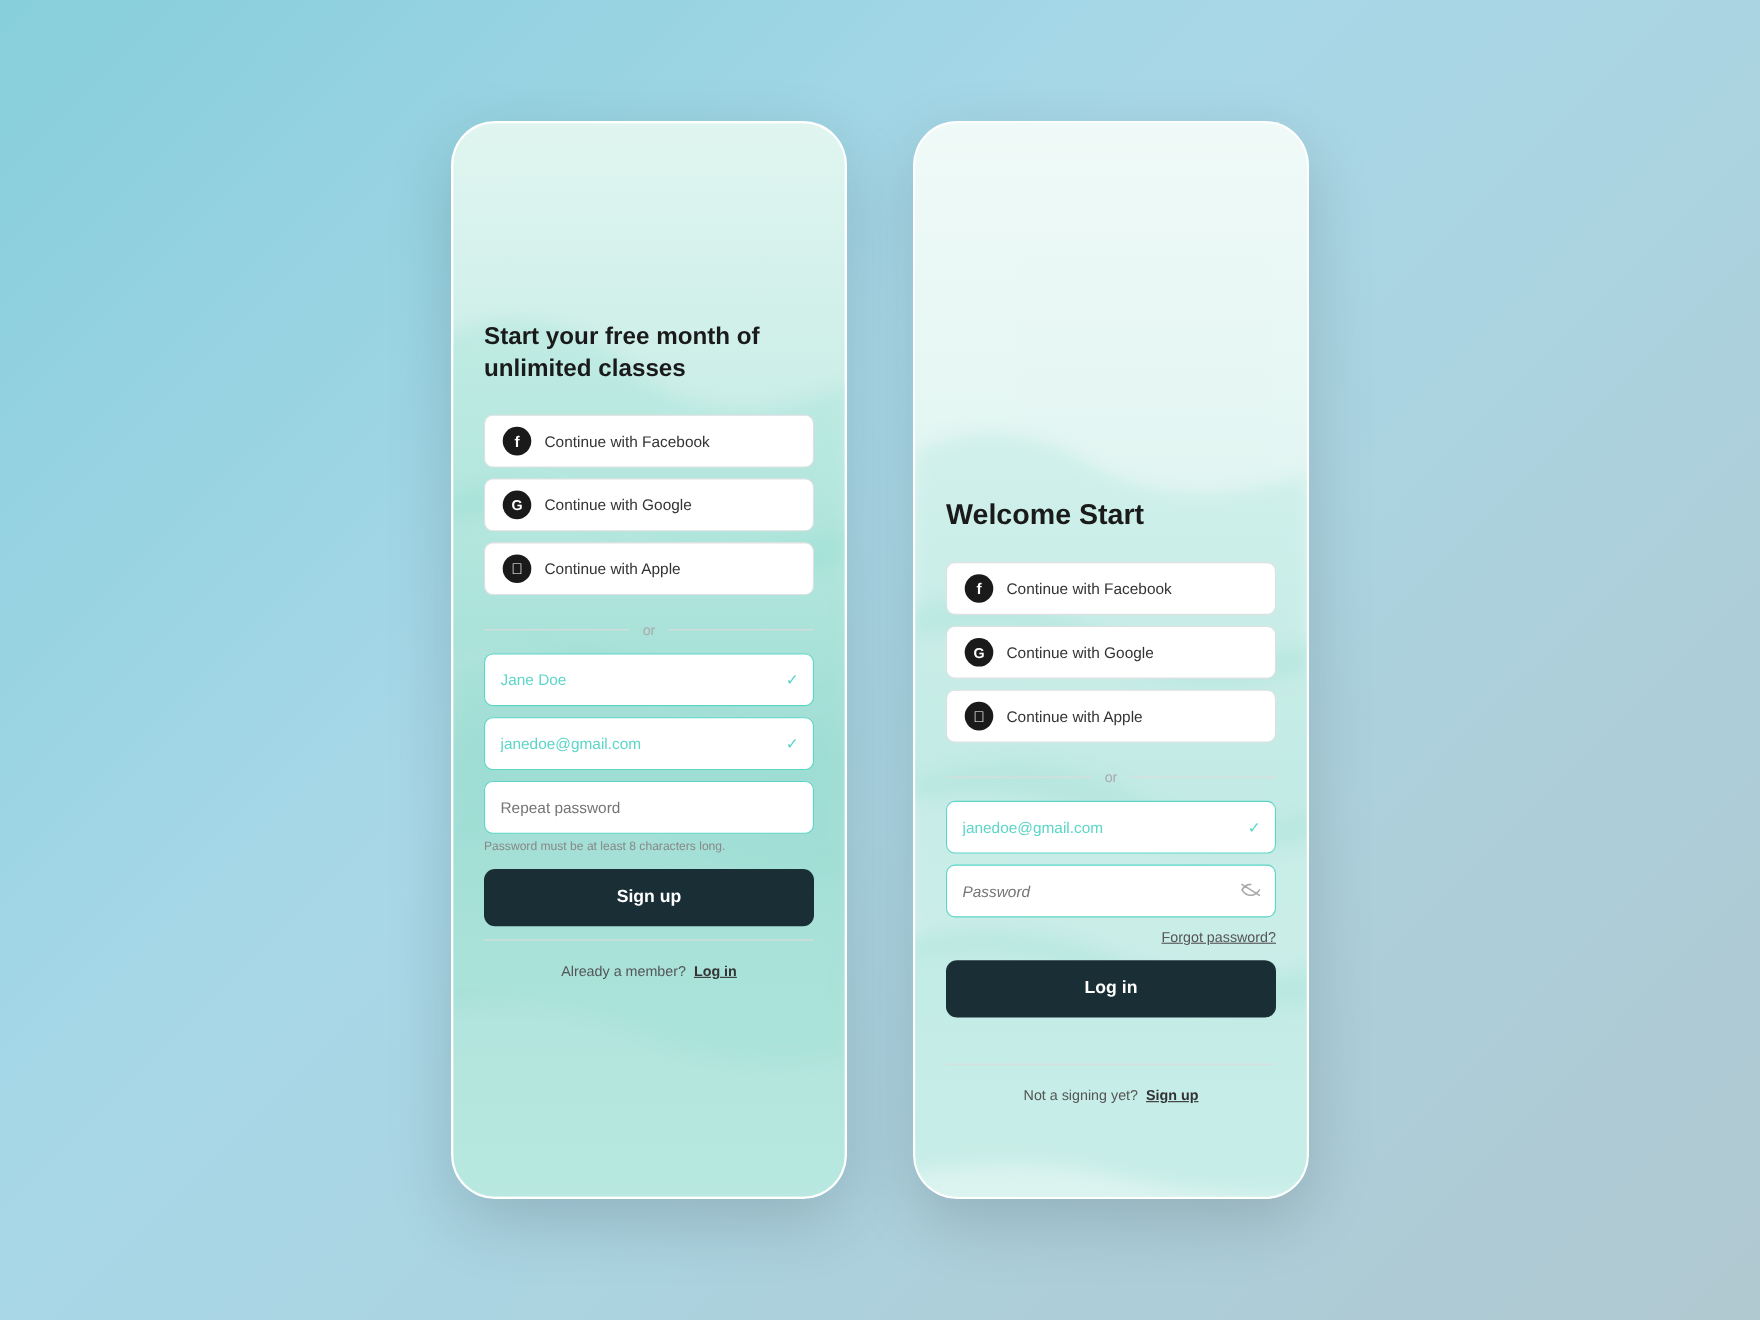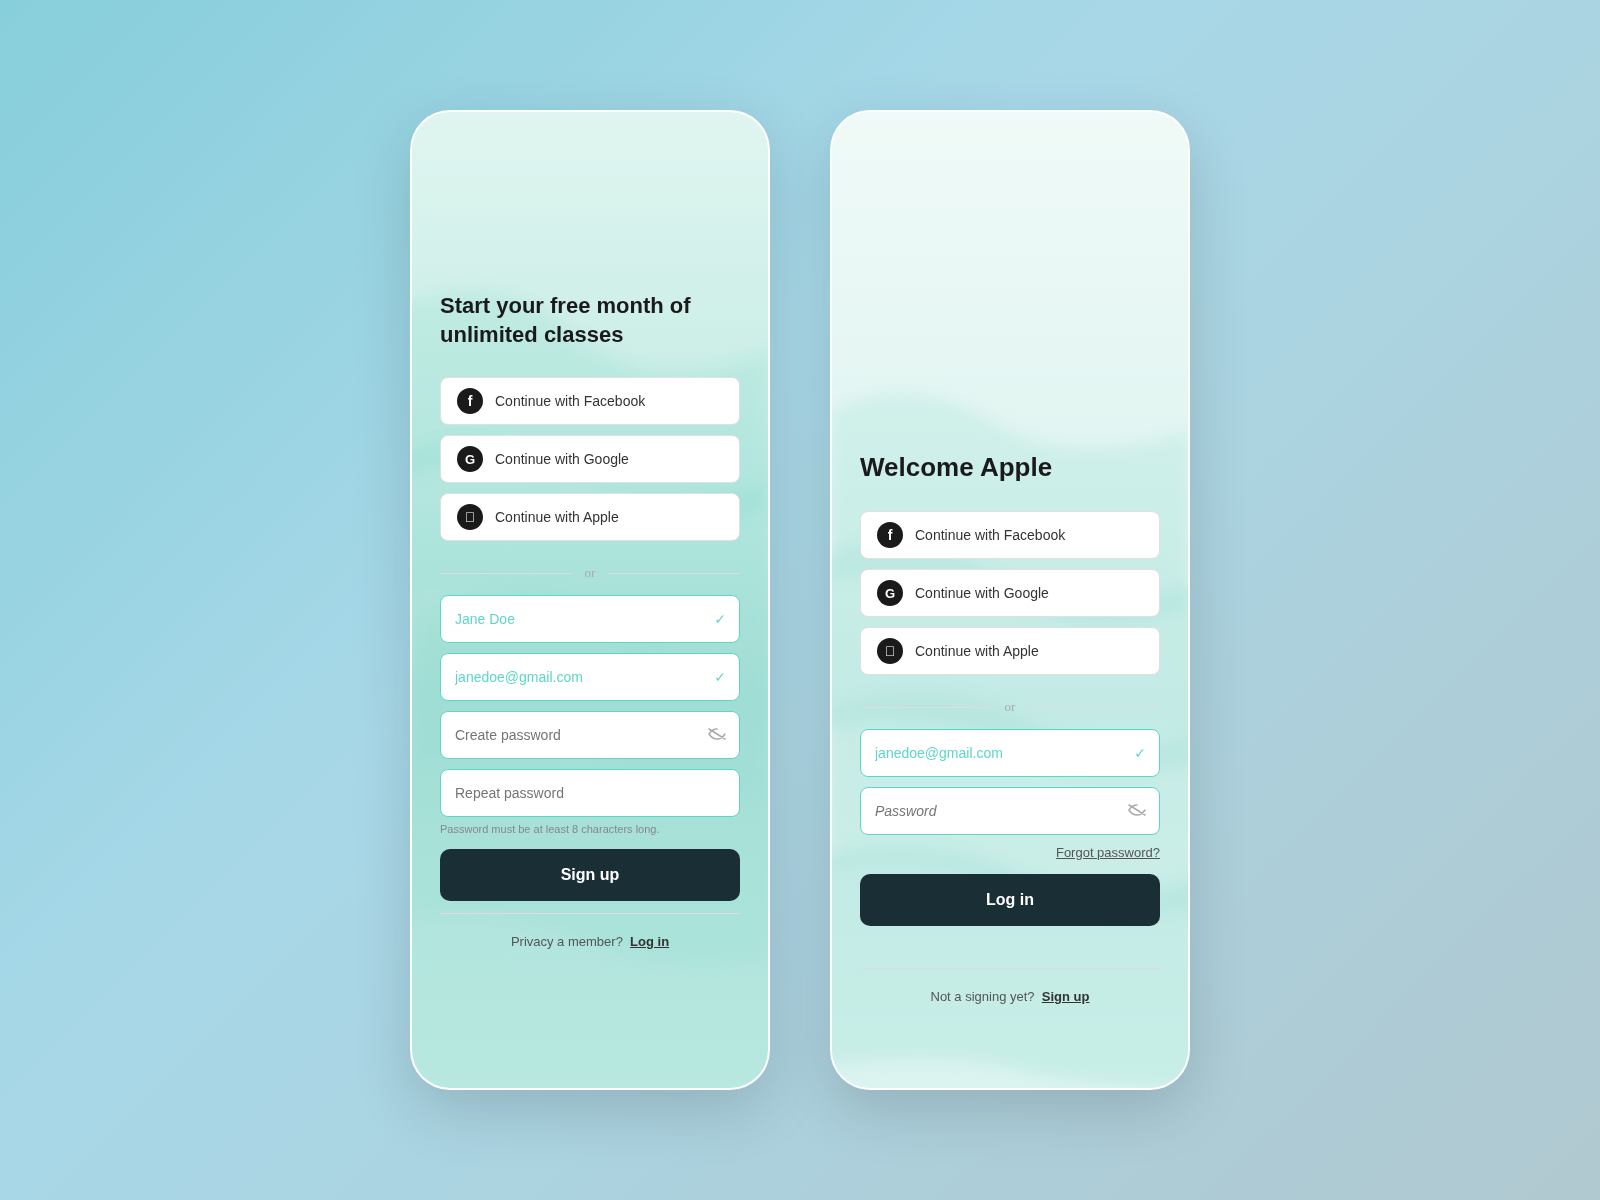--- a/index.html
+++ b/index.html
@@ -82,21 +82,20 @@
       font-weight: 500;
     }
 
     .divider {
       display: flex;
       align-items: center;
       gap: 12px;
       margin: 14px 0;
       color: #aaa;
       font-size: 13px;
-      font-family: Liberation Serif, serif;
     }
 
     .divider-line {
       flex: 1;
       height: 1px;
       background: #ddd;
     }
 
     .input-wrapper {
       position: relative;
@@ -285,44 +284,36 @@
     <div class="input-wrapper">
       <input type="text" style="border-color: rgb(93, 214, 200); color: rgb(93, 214, 200);" value="Jane Doe">
       <span class="input-icon input-check">✓</span>
     </div>
 
     <div class="input-wrapper">
       <input type="email" style="border-color: rgb(93, 214, 200); color: rgb(93, 214, 200);" value="janedoe@gmail.com">
       <span class="input-icon input-check">✓</span>
     </div>
 
-    <div class="input-wrapper">
-      <input type="password" placeholder="Create password" style="border-color: rgb(93, 214, 200);">
-      <span class="input-icon eye-icon" style="color:#aaa;">
-        <svg width="18" height="12" viewBox="0 0 18 12" fill="none" xmlns="http://www.w3.org/2000/svg">
-          <path d="M1 1L17 11M9 1C5 1 2 4.5 1 6C2 7.5 5 11 9 11C13 11 16 7.5 17 6" stroke="#aaa" stroke-width="1.5" stroke-linecap="round"></path>
-        </svg>
-      </span>
-    </div>
 
     <div class="input-wrapper">
       <input type="password" placeholder="Repeat password" style="border-color: rgb(93, 214, 200);">
     </div>
 
     <p class="hint-text">Password must be at least 8 characters long.</p>
 
     <button class="primary-btn">
       <span>Sign up</span>
     </button>
 
 
     <div class="bottom-divider"></div>
 
     <div class="bottom-link">
-      <span>Privacy a member?</span>
+      <span>Already a member?</span>
       &nbsp;<a href="#">Log in</a>
     </div>
   </div>
 </div>
 
 <div class="phone-frame">
   <div class="phone-bg">
     <svg class="phone-bg-svg" viewBox="0 0 360 980" xmlns="http://www.w3.org/2000/svg" preserveAspectRatio="xMidYMid slice">
       <defs>
         <filter id="blur2">
@@ -330,21 +321,21 @@
           </filter>
       </defs>
       <rect width="360" height="980" fill="white"></rect>
       <path d="M0 300 Q80 260 160 310 Q240 360 360 320 L360 500 Q260 530 180 490 Q100 450 0 470Z" fill="rgba(72,200,180,0.2)" filter="url(#blur2)"></path>
       <path d="M-20 450 Q60 410 160 460 Q250 510 380 470 L380 650 Q270 680 180 640 Q90 600 -20 620Z" fill="rgba(72,200,180,0.18)" filter="url(#blur2)"></path>
       <path d="M0 600 Q100 560 200 610 Q290 660 380 620 L380 800 Q270 820 180 780 Q90 740 0 760Z" fill="rgba(72,200,180,0.15)" filter="url(#blur2)"></path>
       <path d="M-20 750 Q80 720 180 760 Q270 800 380 765 L380 980 Q260 980 180 960 Q100 940 -20 960Z" fill="rgba(72,200,180,0.22)" filter="url(#blur2)"></path>
     </svg>
   </div>
   <div class="phone-content login-content">
-    <h1 class="page-title-login">Welcome Apple</h1>
+    <h1 class="page-title-login">Welcome Start</h1>
 
     <button class="social-btn">
       <div class="fb-icon">f</div>
       <span>Continue with Facebook</span>
     </button>
     <button class="social-btn">
       <div class="g-icon">G</div>
       <span>Continue with Google</span>
     </button>
     <button class="social-btn">

